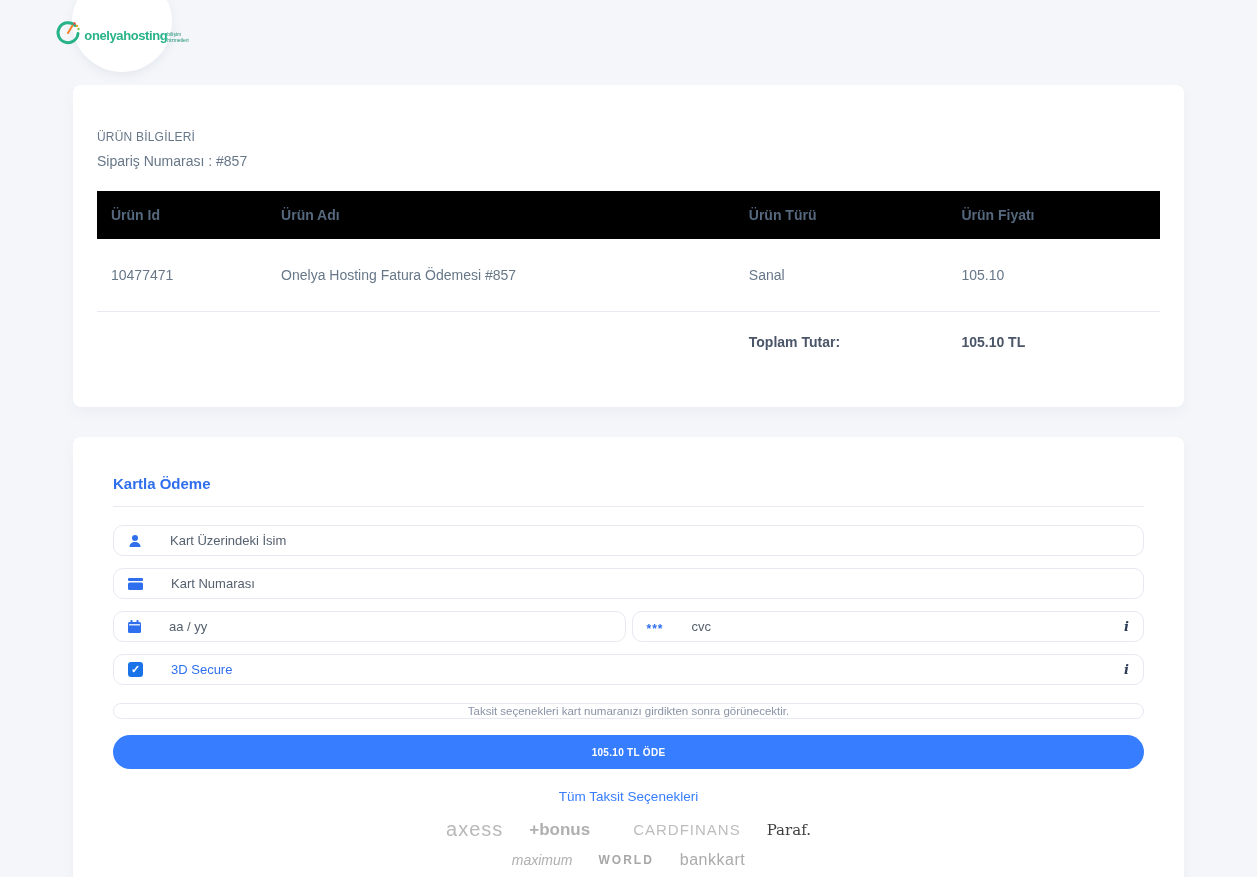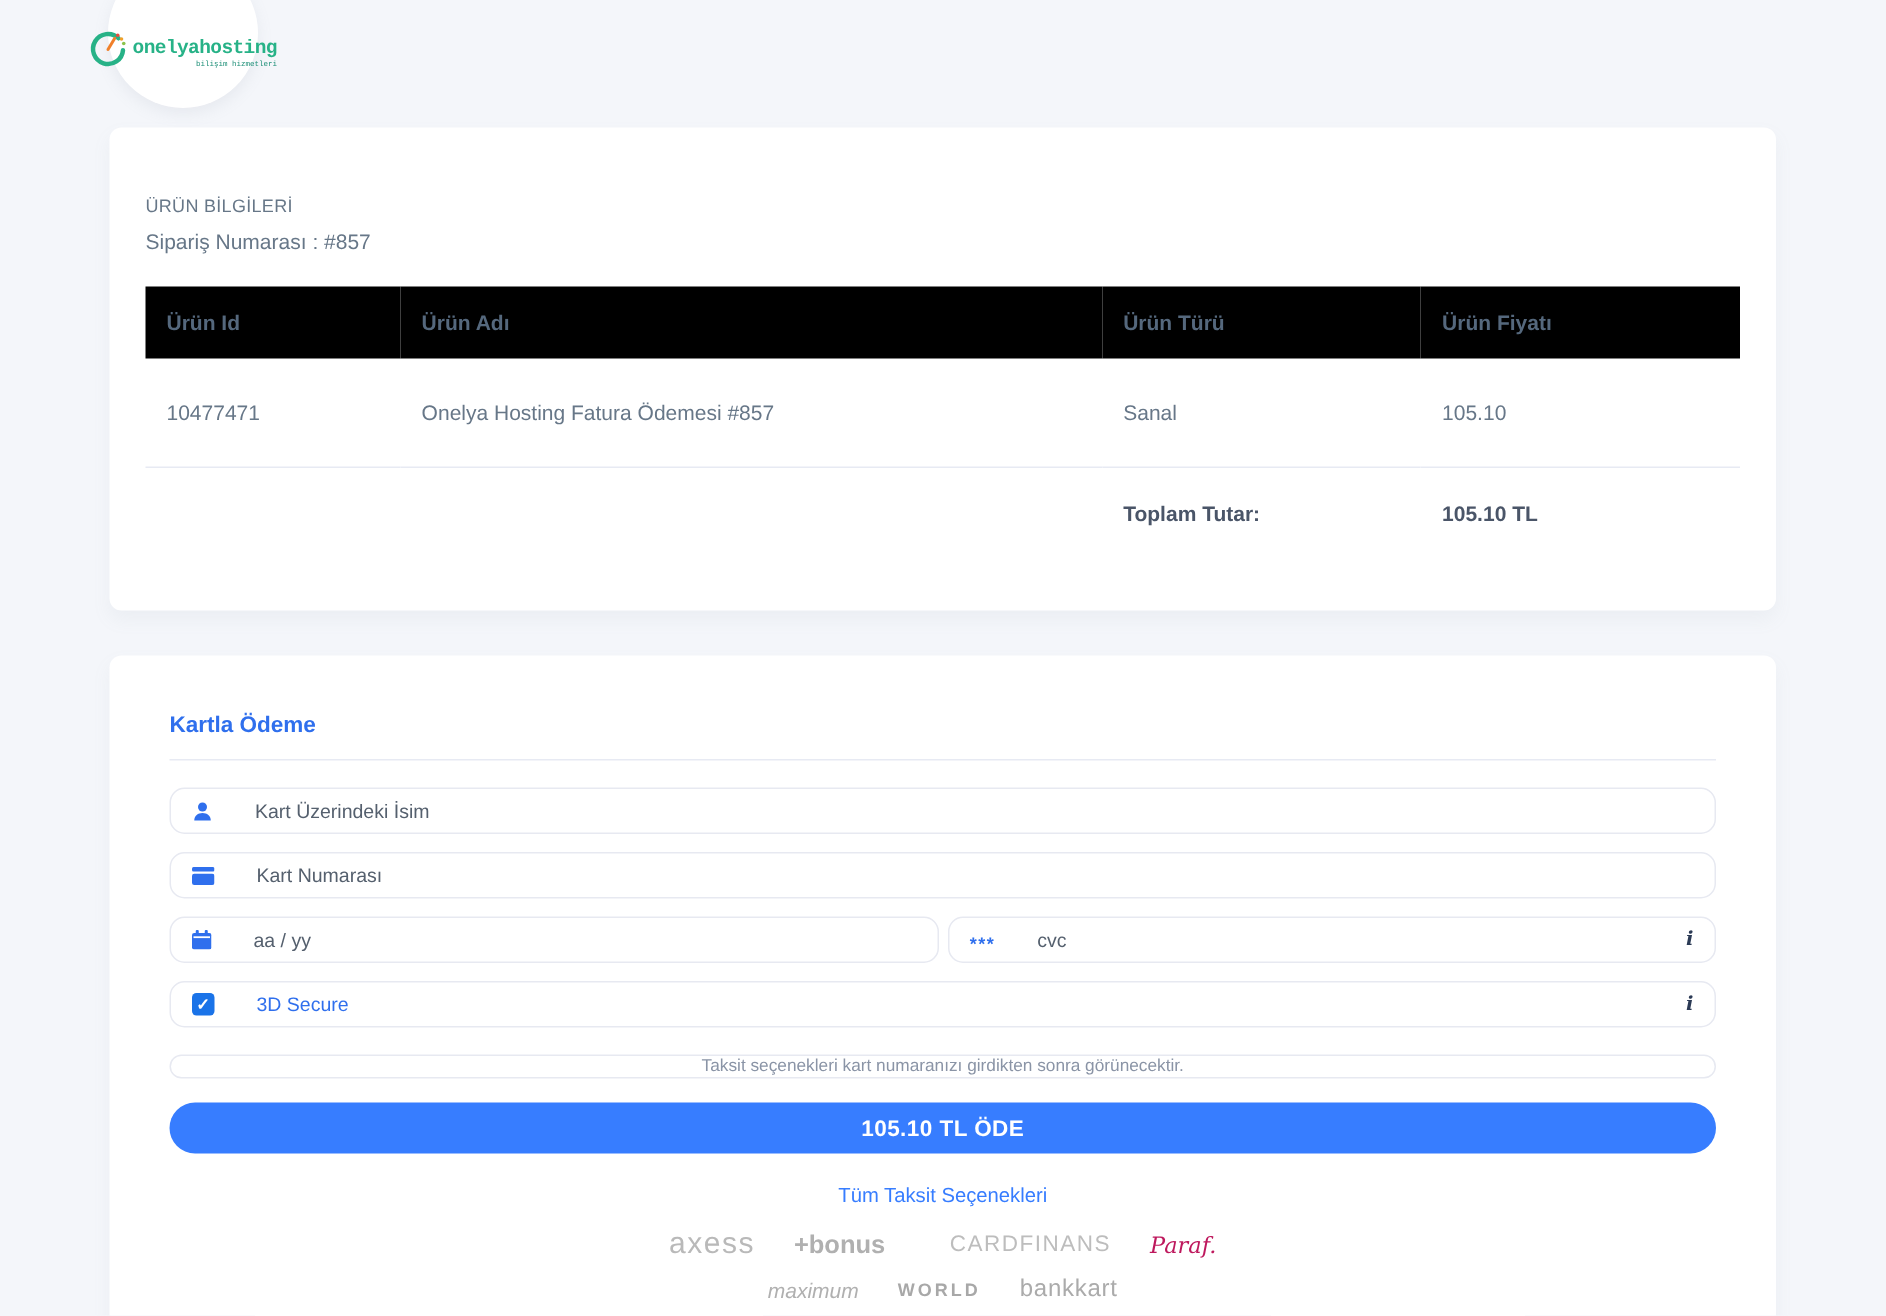--- a/index.html
+++ b/index.html
@@ -16,21 +16,21 @@
   
   .logo-circle {
     position:absolute; left:72px; top:-28px;
     width:100px; height:100px; border-radius:50%;
     background:#ffffff;
     box-shadow:0 4px 10px rgba(140,152,164,.12);
     display:flex; align-items:center; justify-content:center;
     z-index:5;
   }
   .logo-inner { display:flex; align-items:center; gap:3px; margin-top:26px; }
-  .logo-text-wrap { display:flex; flex-direction:column; align-items:center;font-family:Liberation Mono, monospace; }
+  .logo-text-wrap { display:flex; flex-direction:row; align-items:center; }
   .logo-name { font-size:13px; font-weight:700; color:#27b287; letter-spacing:-0.4px; }
   .logo-tagline { font-size:5px; color:#1d8f77; margin-top:1px; align-self:flex-end; }
 
   
   .card {
     background:#ffffff; border-radius:8px;
     box-shadow:0 6px 12px rgba(140,152,164,.08);
   }
   .card-order { margin-top:85px; height:322px; padding:23px 24px 0 24px; }
   .card-pay { margin-top:30px; height:470px; padding:38px 40px 0 40px; }
@@ -89,35 +89,35 @@
     color:#fff; font-size:11px; font-weight:700; flex-shrink:0; cursor:pointer;
   }
   .secure-label { flex:1; font-size:13px; color:#2f6fed; }
   .notice-box {
     border:1px solid #e7e9f1; border-radius:10px; height:16px;
     display:flex; align-items:center; justify-content:center;
     font-size:11.5px; color:#8a94a6; margin:18px 0 16px 0;
   }
   .pay-btn {
     width:100%; height:34px; border:none; border-radius:17px;
-    background:#377dff; color:#fff; font-size:15px; font-weight:700;
+    background:#377dff; color:#fff; font-size:10px; font-weight:700;
     letter-spacing:.3px; cursor:pointer; font-family:"Liberation Sans", sans-serif;
   }
   .installments-link {
     display:block; text-align:center; margin-top:20px;
     color:#377dff; font-size:13.5px; text-decoration:none; cursor:pointer;
   }
 
   
   .brands { margin-top:14px; }
   .brand-row { display:flex; align-items:center; justify-content:center; gap:26px; margin-bottom:10px; color:#b2b2b2; }
   .b-axess { font-size:20px; letter-spacing:1px; color:#b9b9b9; }
   .b-bonus { font-size:17px; font-weight:700; color:#b0b0b0; }
   .b-cardfinans { font-size:15px; letter-spacing:1px; color:#bdbdbd;margin-left:17px; }
-  .b-paraf { font-family:"DejaVu Serif", serif; font-style:italic; font-size:15px; color:#be185d; }
+  .b-paraf { font-family:"DejaVu Serif", serif; font-size:15px; color:#404040; }
   .b-maximum { font-style:italic; font-size:14px; color:#b0b0b0; }
   .b-world { font-weight:700; font-size:12px; letter-spacing:2px; color:#a8a8a8; }
   .b-bankkart { font-size:16px; color:#ababab; letter-spacing:.5px; }
 </style>
 </head>
 <body>
 
 <div class="logo-circle">
   <div class="logo-inner">
     <span>

